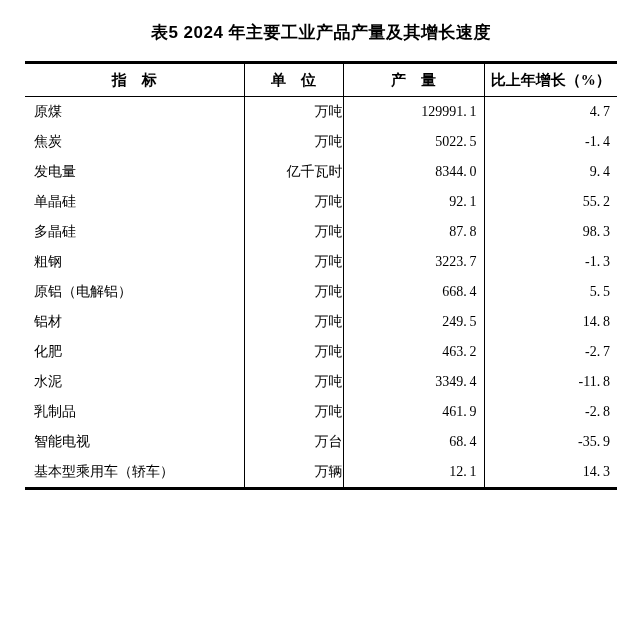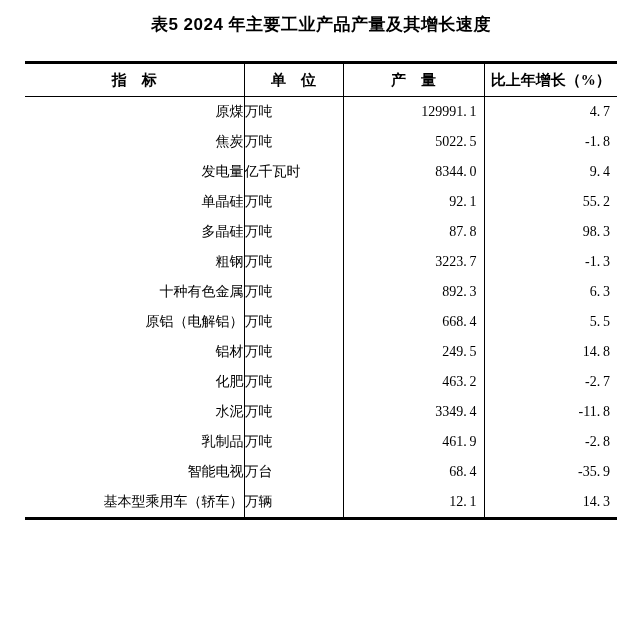--- a/index.html
+++ b/index.html
@@ -10,34 +10,34 @@
   .page {
     position: relative;
     width: 642px;
     height: 618px;
     background: #ffffff;
     overflow: hidden;
     font-family: "Liberation Serif", "DejaVu Serif", serif;
     color: #000000;
   }
   .title {
-    margin: 0;
+    margin: 8px;
     padding-top: 13px;
     height: 24px;
     line-height: 24px;
     text-align: center;
     font-family: "Liberation Sans", "DejaVu Sans", sans-serif;
     font-weight: bold;
     font-size: 17px;
     letter-spacing: 0.5px;
     color: #000000;
   }
   table.stats-table {
     margin-left: 25px;
-    margin-top: 24px;
+    margin-top: 16px;
     width: 592px;
     border-collapse: collapse;
     table-layout: fixed;
     border-top: 3px solid #000000;
     border-bottom: 3px solid #000000;
   }
   col.c0 { width: 219px; }
   col.c1 { width: 99px; }
   col.c2 { width: 141px; }
   col.c3 { width: 133px; }
@@ -56,25 +56,25 @@
   }
   tbody td {
     height: 30px;
     padding: 0;
     font-size: 14px;
     vertical-align: middle;
     white-space: nowrap;
     overflow: hidden;
   }
   td.cell-indicator {
-    text-align: right;
+    text-align: left;
     padding-left: 9px;
   }
   td.cell-unit {
-    text-align: left;
+    text-align: right;
   }
   td.cell-output, td.cell-growth {
     text-align: right;
     padding-right: 7px;
     font-family: "Liberation Serif", "DejaVu Serif", serif;
     padding-left: 48px;
   }
 </style>
 </head>
 <body>
@@ -102,21 +102,21 @@
         <tr>
           <td class="cell-indicator b">原煤</td>
           <td class="cell-unit b">万吨</td>
           <td class="cell-output b">129991. 1</td>
           <td class="cell-growth">4. 7</td>
         </tr>
         <tr>
           <td class="cell-indicator b">焦炭</td>
           <td class="cell-unit b">万吨</td>
           <td class="cell-output b">5022. 5</td>
-          <td class="cell-growth">-1. 8</td>
+          <td class="cell-growth">-1. 4</td>
         </tr>
         <tr>
           <td class="cell-indicator b">发电量</td>
           <td class="cell-unit b">亿千瓦时</td>
           <td class="cell-output b">8344. 0</td>
           <td class="cell-growth">9. 4</td>
         </tr>
         <tr>
           <td class="cell-indicator b">单晶硅</td>
           <td class="cell-unit b">万吨</td>
@@ -127,26 +127,20 @@
           <td class="cell-indicator b">多晶硅</td>
           <td class="cell-unit b">万吨</td>
           <td class="cell-output b">87. 8</td>
           <td class="cell-growth">98. 3</td>
         </tr>
         <tr>
           <td class="cell-indicator b">粗钢</td>
           <td class="cell-unit b">万吨</td>
           <td class="cell-output b">3223. 7</td>
           <td class="cell-growth">-1. 3</td>
-        </tr>
-        <tr>
-          <td class="cell-indicator b">十种有色金属</td>
-          <td class="cell-unit b">万吨</td>
-          <td class="cell-output b">892. 3</td>
-          <td class="cell-growth">6. 3</td>
         </tr>
         <tr>
           <td class="cell-indicator b">原铝（电解铝）</td>
           <td class="cell-unit b">万吨</td>
           <td class="cell-output b">668. 4</td>
           <td class="cell-growth">5. 5</td>
         </tr>
         <tr>
           <td class="cell-indicator b">铝材</td>
           <td class="cell-unit b">万吨</td>

